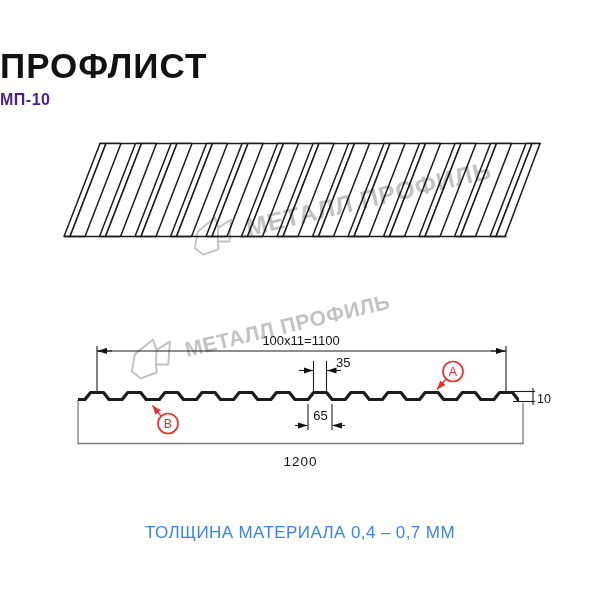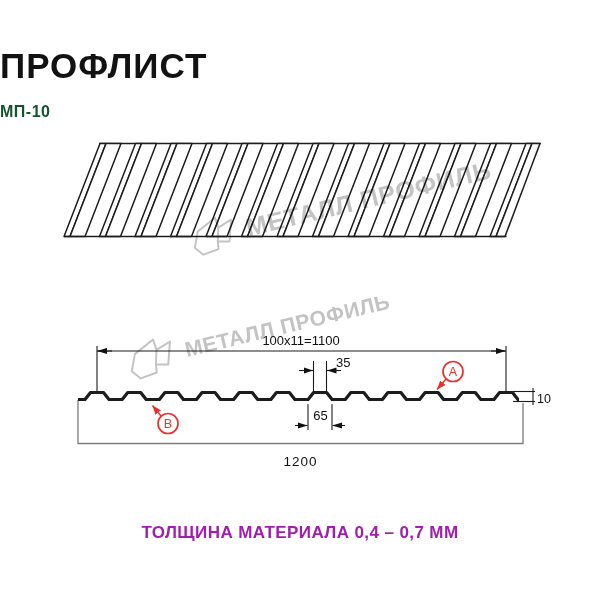--- a/index.html
+++ b/index.html
@@ -1,22 +1,22 @@
 <!DOCTYPE html>
 <html style="--line: #1c1c1c; --accent-red: #e8312f; --watermark: #c3c3c3; --gray-line: #7c7c7c;"><head>
 <meta charset="utf-8">
 <style>
   html,body{margin:0;padding:0;background:#fff;}
   .stage{position:relative;width:600px;height:600px;background:#fff;overflow:hidden;
          font-family:"Liberation Sans",sans-serif;}
   .hdr{position:absolute;top:0;left:0;width:600px;}
   .title{margin:46px 0 0 0;font-size:35px;font-weight:800;letter-spacing:1px;color:#121212;}
-  .subtitle{margin:17px 0 0 0;font-size:16px;font-weight:700;letter-spacing:0.5px;color:#14532d;}
+  .subtitle{margin:5px 0 0 0;font-size:16px;font-weight:700;letter-spacing:0.5px;color:#4c1d95;}
   .footer{position:absolute;top:523px;left:0;width:600px;text-align:center;
-          font-size:17px;font-weight:700;letter-spacing:0.4px;color:#a21caf;}
+          font-size:17px;font-weight:400;letter-spacing:0.4px;color:#3b82f6;}
   svg.draw{position:absolute;left:0;top:0;}
   .wm{position:absolute;display:flex;align-items:center;gap:9px;color:var(--watermark);
       font-weight:700;white-space:nowrap;mix-blend-mode:multiply;pointer-events:none;}
   .wm1{left:191px;top:222px;font-size:25px;letter-spacing:0.8px;transform:rotate(-13.5deg);transform-origin:0 50%;}
   .wm2{left:128px;top:344px;font-size:21px;letter-spacing:0.6px;transform:rotate(-13.5deg);transform-origin:0 50%;}
   .wm-logo{stroke:var(--watermark);stroke-width:2;fill:none;stroke-linejoin:round;}
   .ln{stroke:var(--line);stroke-width:1.5;fill:none;}
   .rib{fill:#ffffff;stroke:var(--line);stroke-width:1.5;stroke-linejoin:round;}
   .thick{stroke:var(--line);stroke-width:3.2;fill:none;stroke-linejoin:round;}
   .thin{stroke:var(--line);stroke-width:1.1;fill:none;}

